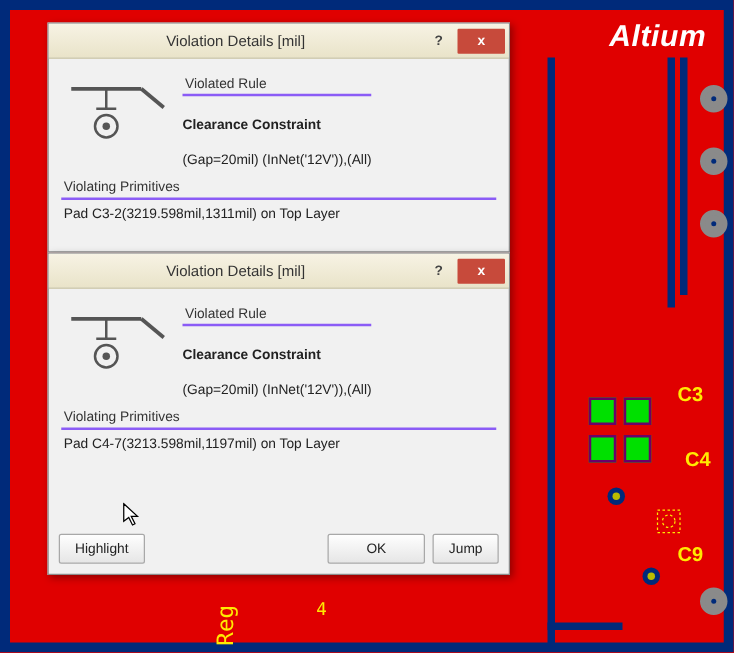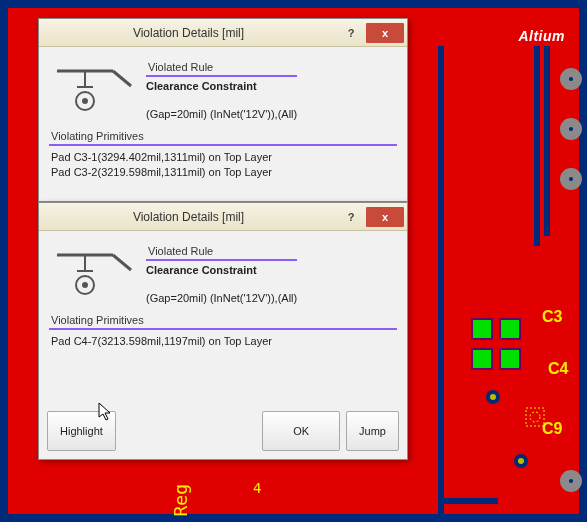--- a/index.html
+++ b/index.html
@@ -12,25 +12,25 @@
     position: relative;
     overflow: hidden;
   }
   .pcb-bg {
     position: absolute; inset: 0;
     background: #e00000;
     border: 8px solid #002a7a;
   }
   .brand {
     position: absolute;
-    top: 20px; right: 14px;
+    top: 8px; right: 14px;
     color: #fff;
     font-style: italic;
     font-weight: bold;
-    font-size: 14px;
+    font-size: 24px;
     letter-spacing: .5px;
   }
   
   .pad-hole {
     position: absolute;
     width: 22px; height: 22px;
     border-radius: 50%;
     background: #8a8a8a;
     border: 4px solid #8a8a8a;
   }
@@ -123,34 +123,34 @@
   .rule-icon {
     width: 85px; height: 55px;
     flex-shrink: 0;
   }
   .section-heading {
     font-size: 11px;
     color: #333;
     border-bottom: 2px solid #8b5cf6;
     padding: 0 2px 2px 2px;
   }
-  .rule-name { font-weight: bold; color: #222; margin-top: 3px; }
+  .rule-name { font-weight: bold; color: #222; margin-top: 17px; }
   .rule-expr { color: #222; margin-top: 16px; }
   .prim-list {
     padding: 4px 2px 0 2px;
   }
   .prim-list div { color: #222; line-height: 1.35; }
   .buttons {
     position: absolute;
     left: 8px; right: 8px; bottom: 8px;
     display: flex;
     gap: 6px;
   }
   .btn {
-    height: 40px;
+    height: 24px;
     padding: 0 12px;
     background: linear-gradient(#fefefe,#e6e6e6);
     border: 1px solid #a8a8a8;
     border-radius: 2px;
     font-size: 11px;
     color: #222;
     display: flex; align-items: center; justify-content: center;
     cursor: pointer;
   }
   .btn.ok { margin-left: auto; width: 78px; }
@@ -184,21 +184,21 @@
   <div class="via" style="left:478px; top:382px;"></div>
   <div class="via" style="left:506px; top:446px;"></div>
 
   <svg style="position:absolute; left:516px; top:398px;" width="22" height="22">
     <rect x="2" y="2" width="18" height="18" fill="none" stroke="#ffea00" stroke-width="1" stroke-dasharray="2 2"></rect>
     <circle cx="11" cy="11" r="5" fill="none" stroke="#ffea00" stroke-width="1" stroke-dasharray="2 2"></circle>
   </svg>
 
   <div class="refdes" style="left:534px; top:300px;">C3</div>
   <div class="refdes" style="left:540px; top:352px;">C4</div>
-  <div class="refdes" style="left:534px; top:412px;">C9</div>
+  <div class="refdes" style="left:534px; top:428px;">C9</div>
 
   <div class="netlabel" style="left:245px; top:472px;">4</div>
   <div class="netlabel" style="left:240px; top:488px;margin-top:40px;">5V</div>
   <div class="netlabel" style="left:162px; top:476px; writing-mode:vertical-rl; transform:rotate(180deg); font-size:18px;">Reg</div>
 </div>
 
 <div class="dialog dlg1">
   <div class="titlebar">
     <span class="title">Violation Details [mil]</span>
     <span class="help">?</span>
@@ -215,21 +215,20 @@
         <circle cx="34" cy="40" r="3" fill="#555"></circle>
       </svg>
       <div>
         <div class="section-heading">Violated Rule</div>
         <div class="rule-name">Clearance Constraint</div>
         <div class="rule-expr">(Gap=20mil) (InNet('12V')),(All)</div>
       </div>
     </div>
     <div class="section-heading">Violating Primitives</div>
     <div class="prim-list">
-      <div>Pad C3-1(3294.402mil,1311mil) on Top Layer</div>
       <div>Pad C3-2(3219.598mil,1311mil) on Top Layer</div>
     </div>
   </div>
 </div>
 
 <div class="dialog dlg2">
   <div class="titlebar">
     <span class="title">Violation Details [mil]</span>
     <span class="help">?</span>
     <span class="closebtn">x</span>

